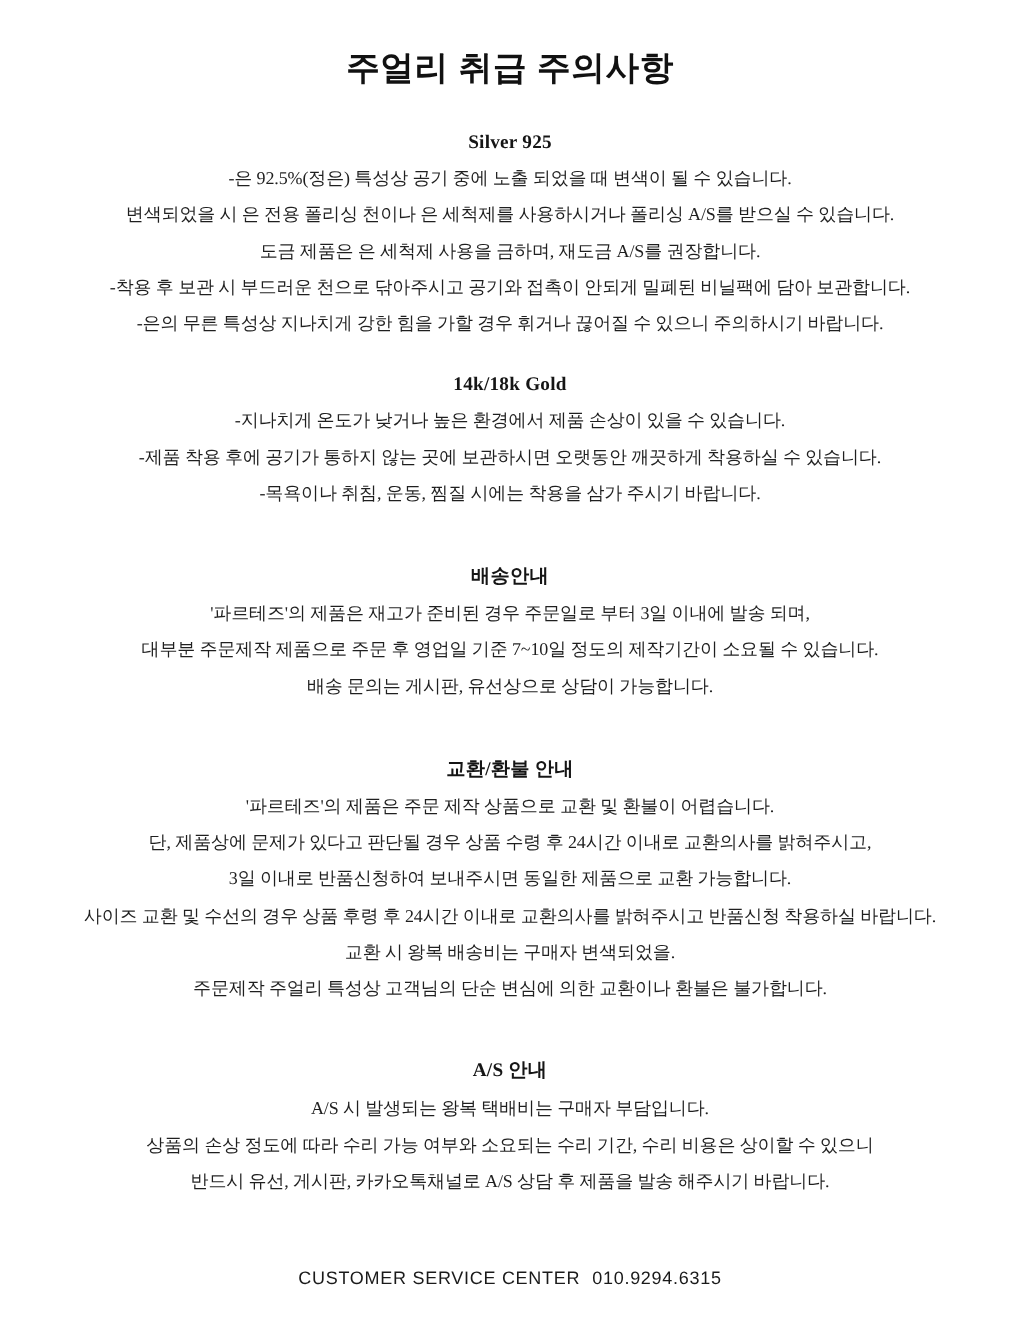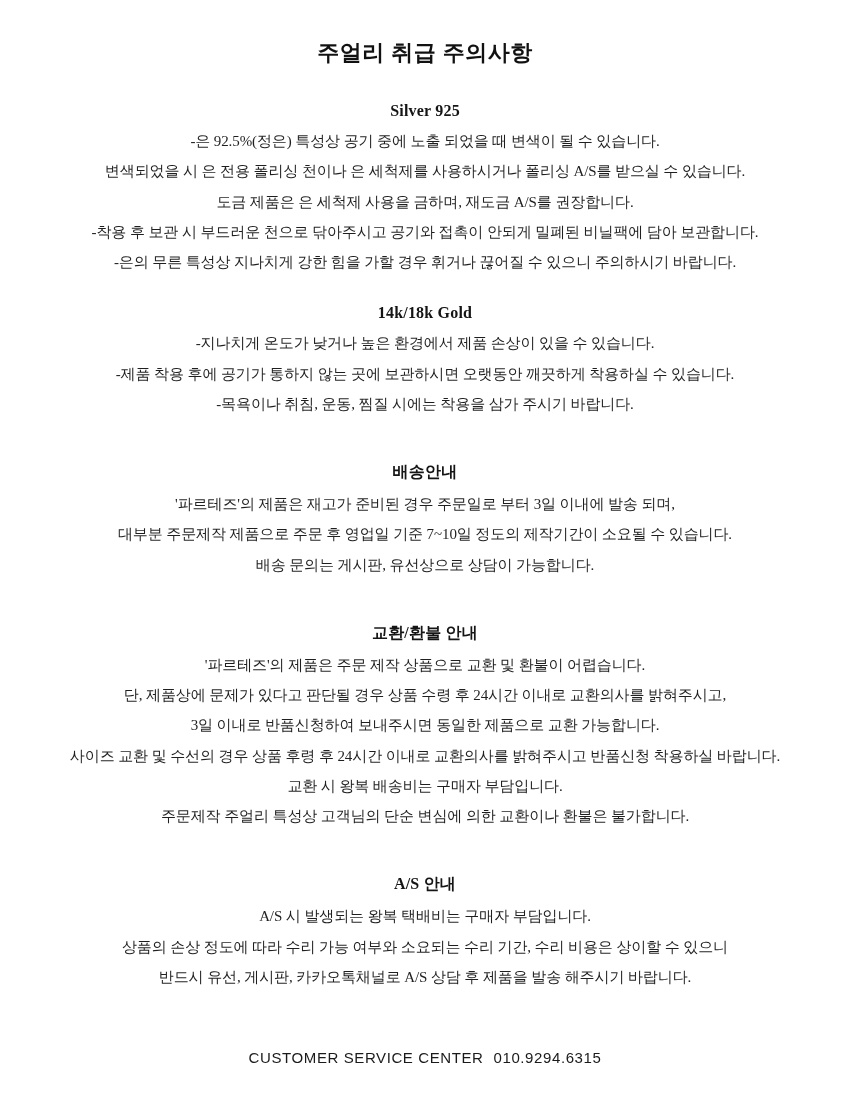--- a/index.html
+++ b/index.html
@@ -15,21 +15,21 @@
     -webkit-font-smoothing: antialiased;
   }
   .page {
     width: 850px;
     min-height: 1106px;
     box-sizing: border-box;
     padding: 20px 24px 18px 24px;
     text-align: center;
   }
   .doc-title {
-    font-size: 22px;
+    font-size: 28px;
     font-weight: bold;
     letter-spacing: 0.5px;
     margin: 18px 0 34px 0;
     color: #111111;
   }
   .section {
     margin: 16px 0 30px 0;
     font-family: Liberation Serif, serif;
   }
   .section.gap-lg {
@@ -96,21 +96,21 @@
     </div>
   </section>
 
   <section class="section gap-lg">
     <h2 class="section-heading">교환/환불 안내</h2>
     <div class="section-body">
       <p>'파르테즈'의 제품은 주문 제작 상품으로 교환 및 환불이 어렵습니다.</p>
       <p>단, 제품상에 문제가 있다고 판단될 경우 상품 수령 후 24시간 이내로 교환의사를 밝혀주시고,</p>
       <p>3일 이내로 반품신청하여 보내주시면 동일한 제품으로 교환 가능합니다.</p>
       <p>사이즈 교환 및 수선의 경우 상품 후령 후 24시간 이내로 교환의사를 밝혀주시고 반품신청 착용하실 바랍니다.</p>
-      <p>교환 시 왕복 배송비는 구매자 부담입니다.</p>
+      <p>교환 시 왕복 배송비는 구매자 변색되었을.</p>
       <p>주문제작 주얼리 특성상 고객님의 단순 변심에 의한 교환이나 환불은 불가합니다.</p>
     </div>
   </section>
 
   <section class="section">
     <h2 class="section-heading">A/S 안내</h2>
     <div class="section-body">
       <p>A/S 시 발생되는 왕복 택배비는 구매자 부담입니다.</p>
       <p>상품의 손상 정도에 따라 수리 가능 여부와 소요되는 수리 기간, 수리 비용은 상이할 수 있으니</p>
       <p>반드시 유선, 게시판, 카카오톡채널로 A/S 상담 후 제품을 발송 해주시기 바랍니다.</p>

